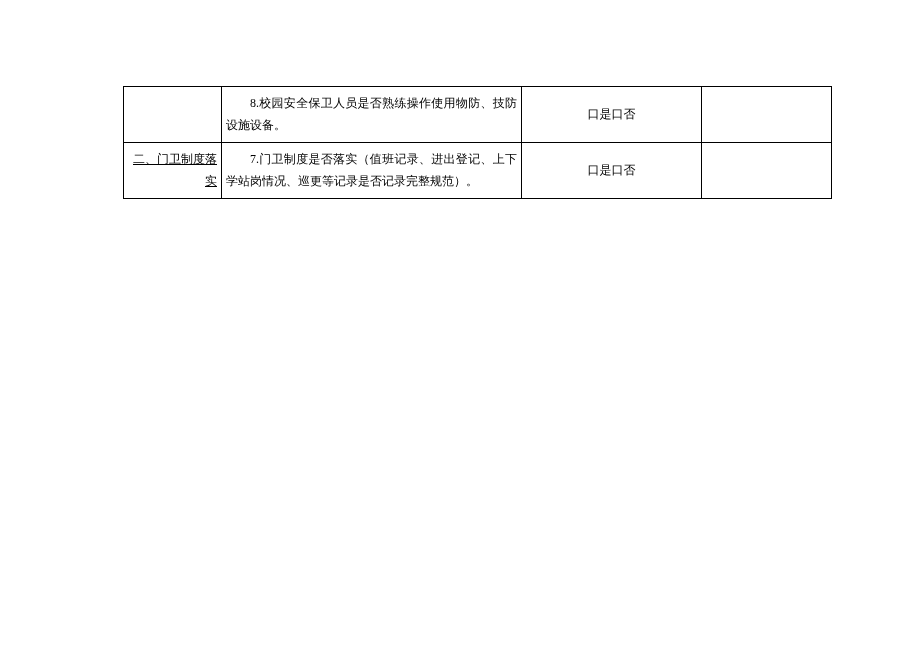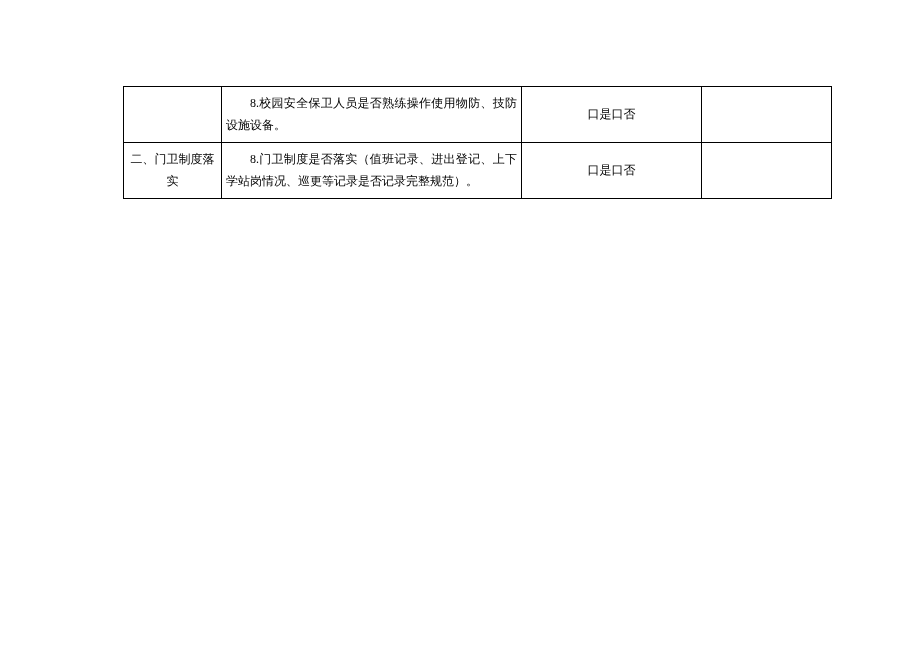--- a/index.html
+++ b/index.html
@@ -29,21 +29,22 @@
       table-layout: fixed;
     }
     td {
       border: 1px solid #000;
       padding: 6px 4px;
       vertical-align: middle;
       line-height: 1.8;
     }
     .col-category {
       width: 98px;
-      text-align: center;
+      text-align: right;
+      text-decoration: underline;
     }
     .col-item {
       width: 300px;
       text-align: left;
       padding-left: 4px;
     }
     .col-check {
       width: 180px;
       text-align: center;
     }
@@ -77,21 +78,21 @@
       </td>
       <td class="col-remark">
         <span></span>
       </td>
     </tr>
     <tr>
       <td class="col-category">
         <span>二、门卫制度落实</span>
       </td>
       <td class="col-item">
-        <span class="item-text">8.门卫制度是否落实（值班记录、进出登记、上下学站岗情况、巡更等记录是否记录完整规范）。</span>
+        <span class="item-text">7.门卫制度是否落实（值班记录、进出登记、上下学站岗情况、巡更等记录是否记录完整规范）。</span>
       </td>
       <td class="col-check">
         <span class="checkbox-sym">口是口否</span>
       </td>
       <td class="col-remark">
         <span></span>
       </td>
     </tr>
   </tbody>
     </table>

